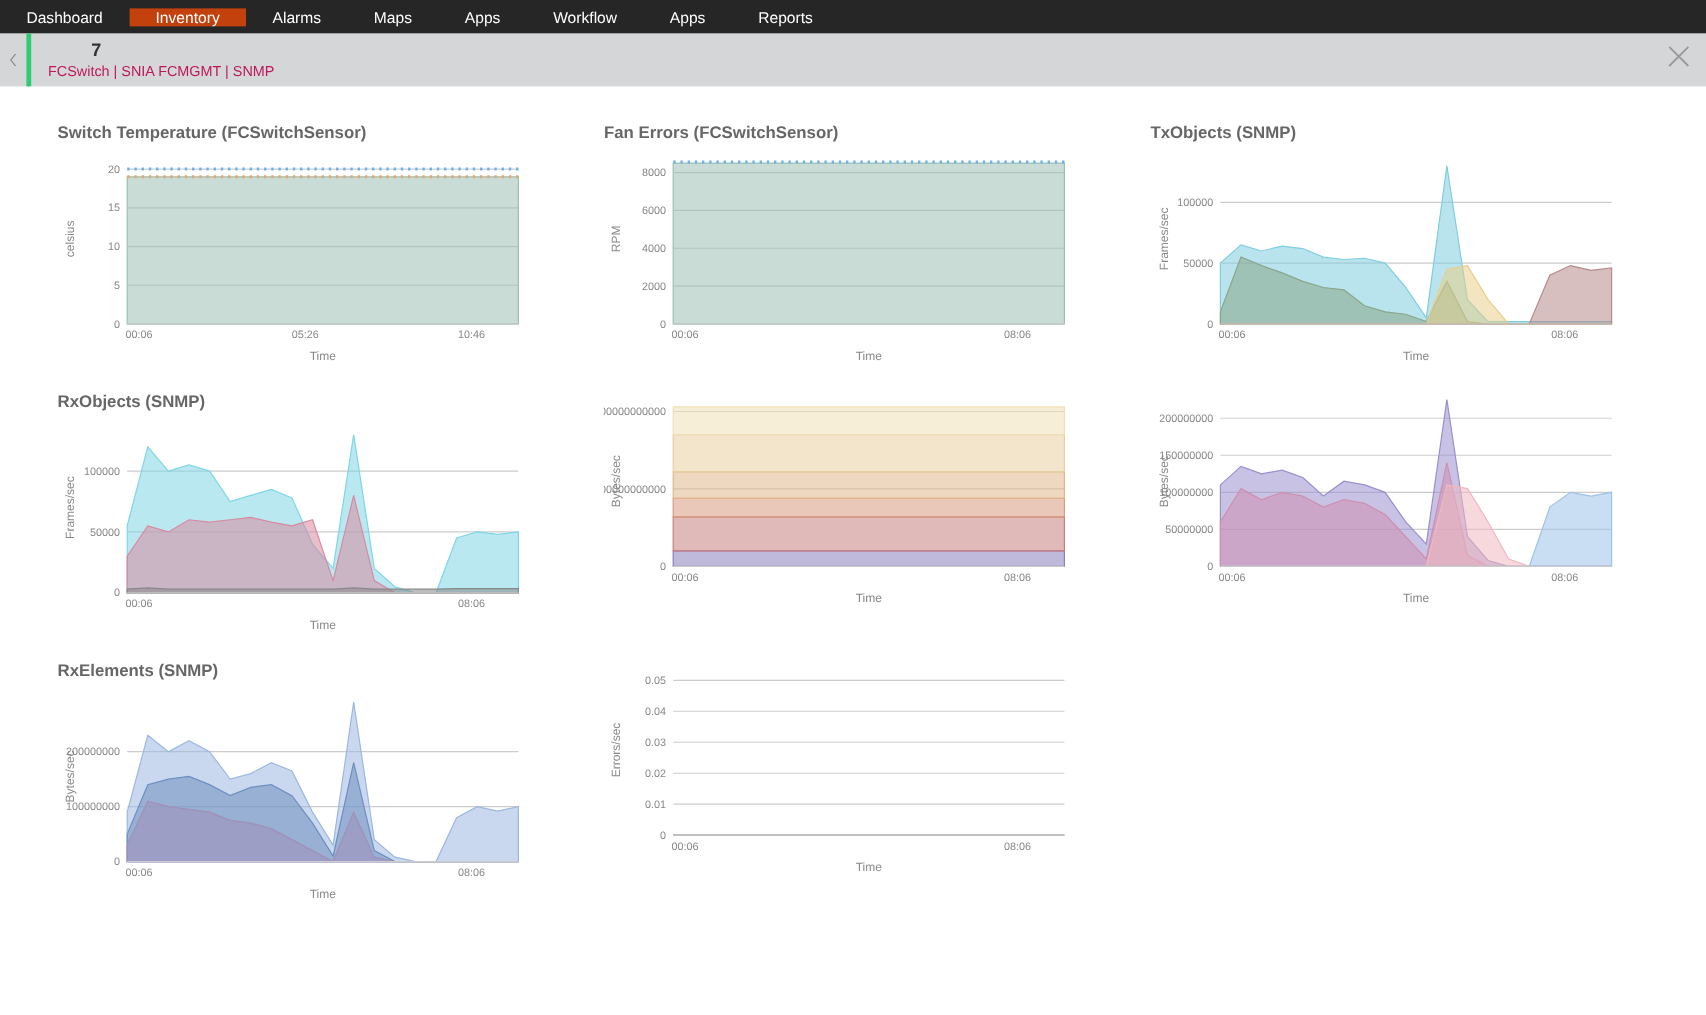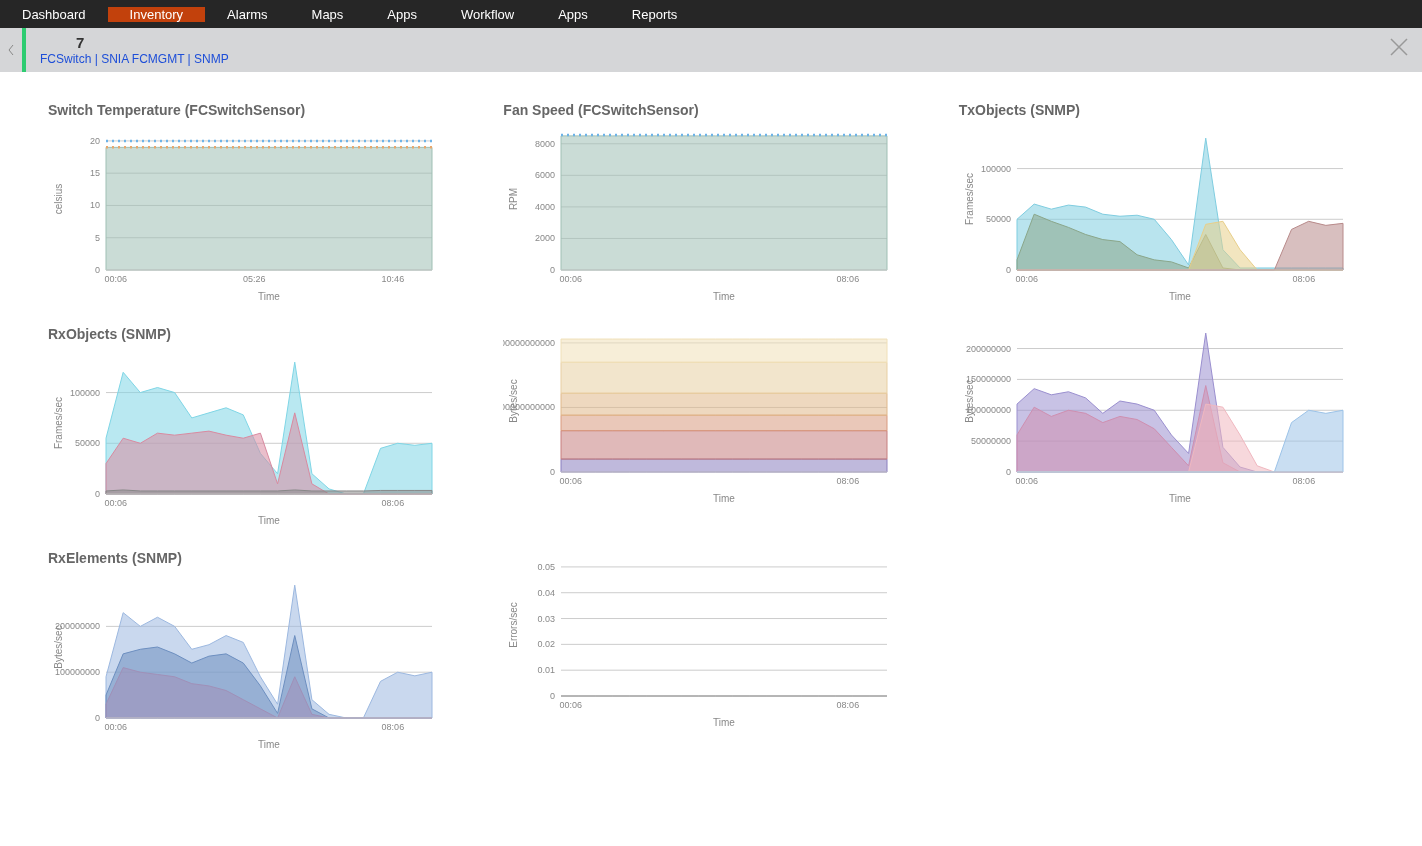--- a/index.html
+++ b/index.html
@@ -5,21 +5,21 @@
   * { box-sizing: border-box; margin: 0; padding: 0; }
   html, body { width: 1422px; height: 846px; font-family: Arial, Helvetica, sans-serif; background: #fff; }
   .topnav { height: 28px; background: #262626; display: flex; align-items: center; color: #fff; font-size: 13px; }
   .topnav .nav-item { padding: 0 22px; display: flex; align-items: center; cursor: pointer; }
   .topnav .nav-item.active { background: #c2410c; }
   .breadcrumb-bar { height: 44px; background: #d5d6d8; display: flex; align-items: center; position: relative; }
   .collapse-handle { width: 22px; display:flex; align-items:center; justify-content:center; color:#777; font-size:10px; cursor:pointer; }
   .bc-accent { width: 4px; height: 44px; background:#2ecc71; }
   .bc-content { padding-left: 14px; display:flex; flex-direction:column; justify-content:center; }
   .bc-count { font-size: 15px; font-weight: bold; color:#333; line-height:1; padding-bottom:2px; padding-left:36px;}
-  .bc-path { font-size: 12px; color:#1d4ed8; }
+  .bc-path { font-size: 12px; color:#be185d; }
   .close-x { position:absolute; right:12px; top:8px; font-size:24px; color:#888; cursor:pointer; font-weight:300;}
   .charts { padding: 30px 48px 20px 48px; display:grid; grid-template-columns: repeat(3, 1fr); column-gap: 40px; row-gap: 22px; }
   .chart-cell { }
   .chart-title { font-size: 14px; color:#666; font-weight:bold; margin-bottom:6px; }
   svg.chart { display:block; }
   .axis text { font-size: 9px; fill:#888; }
   .axis line, .axis path { stroke:#ccc; }
   .axis-label { font-size: 10px; fill:#888; }
 </style>
 </head>
@@ -78,21 +78,21 @@
         <g class="axis">
           <text x="67.78" y="158" text-anchor="middle">00:06</text>
           <text x="206.32999999999998" y="158" text-anchor="middle">05:26</text>
           <text x="344.87999999999994" y="158" text-anchor="middle">10:46</text>
         </g>
         <text class="axis-label" transform="translate(14,75) rotate(-90)" text-anchor="middle">celsius</text>
         <text class="axis-label" x="221" y="176" text-anchor="middle">Time</text>
       </svg>
     </div>
     <div class="chart-cell">
-      <div class="chart-title">Fan Speed (FCSwitchSensor)</div>
+      <div class="chart-title">Fan Errors (FCSwitchSensor)</div>
       <svg class="chart" width="390" height="180">
         <g class="axis">
           <line x1="58" y1="146" x2="384" y2="146" stroke="#eee"></line>
           <text x="52" y="149" text-anchor="end">0</text>
           <line x1="58" y1="114.44444444444444" x2="384" y2="114.44444444444444" stroke="#eee"></line>
           <text x="52" y="117.44444444444444" text-anchor="end">2000</text>
           <line x1="58" y1="82.88888888888889" x2="384" y2="82.88888888888889" stroke="#eee"></line>
           <text x="52" y="85.88888888888889" text-anchor="end">4000</text>
           <line x1="58" y1="51.33333333333334" x2="384" y2="51.33333333333334" stroke="#eee"></line>
           <text x="52" y="54.33333333333334" text-anchor="end">6000</text>

